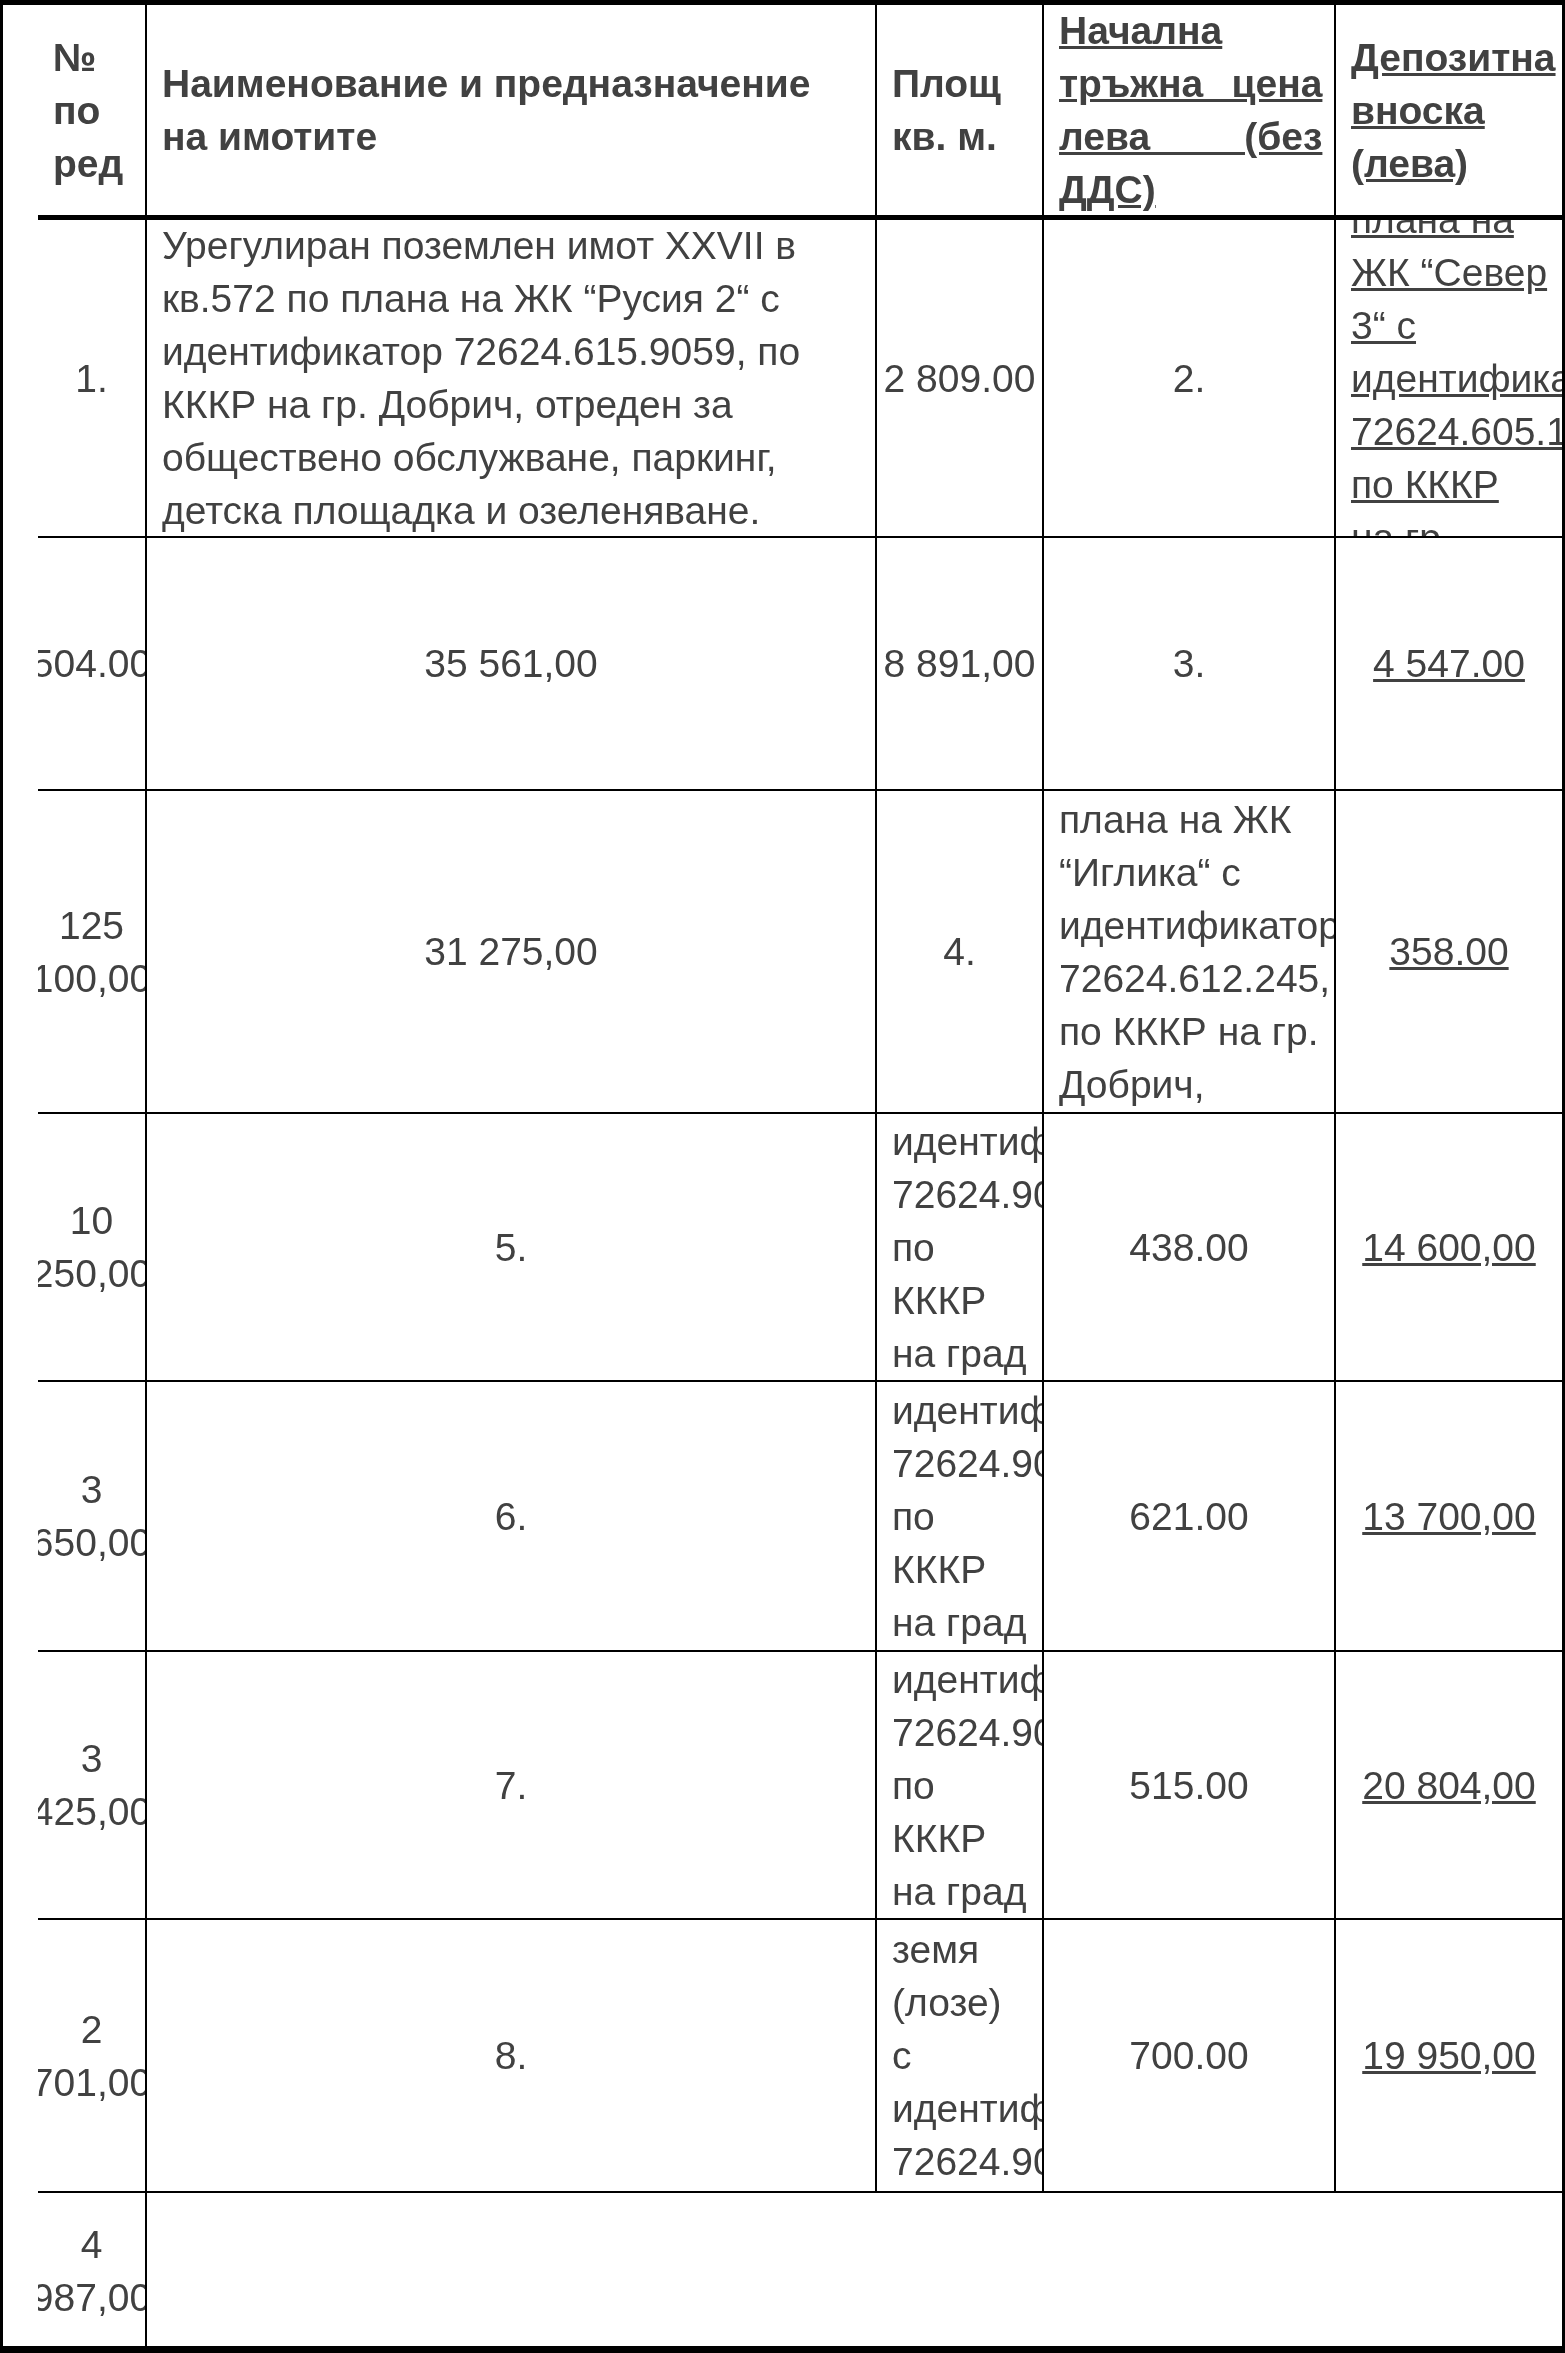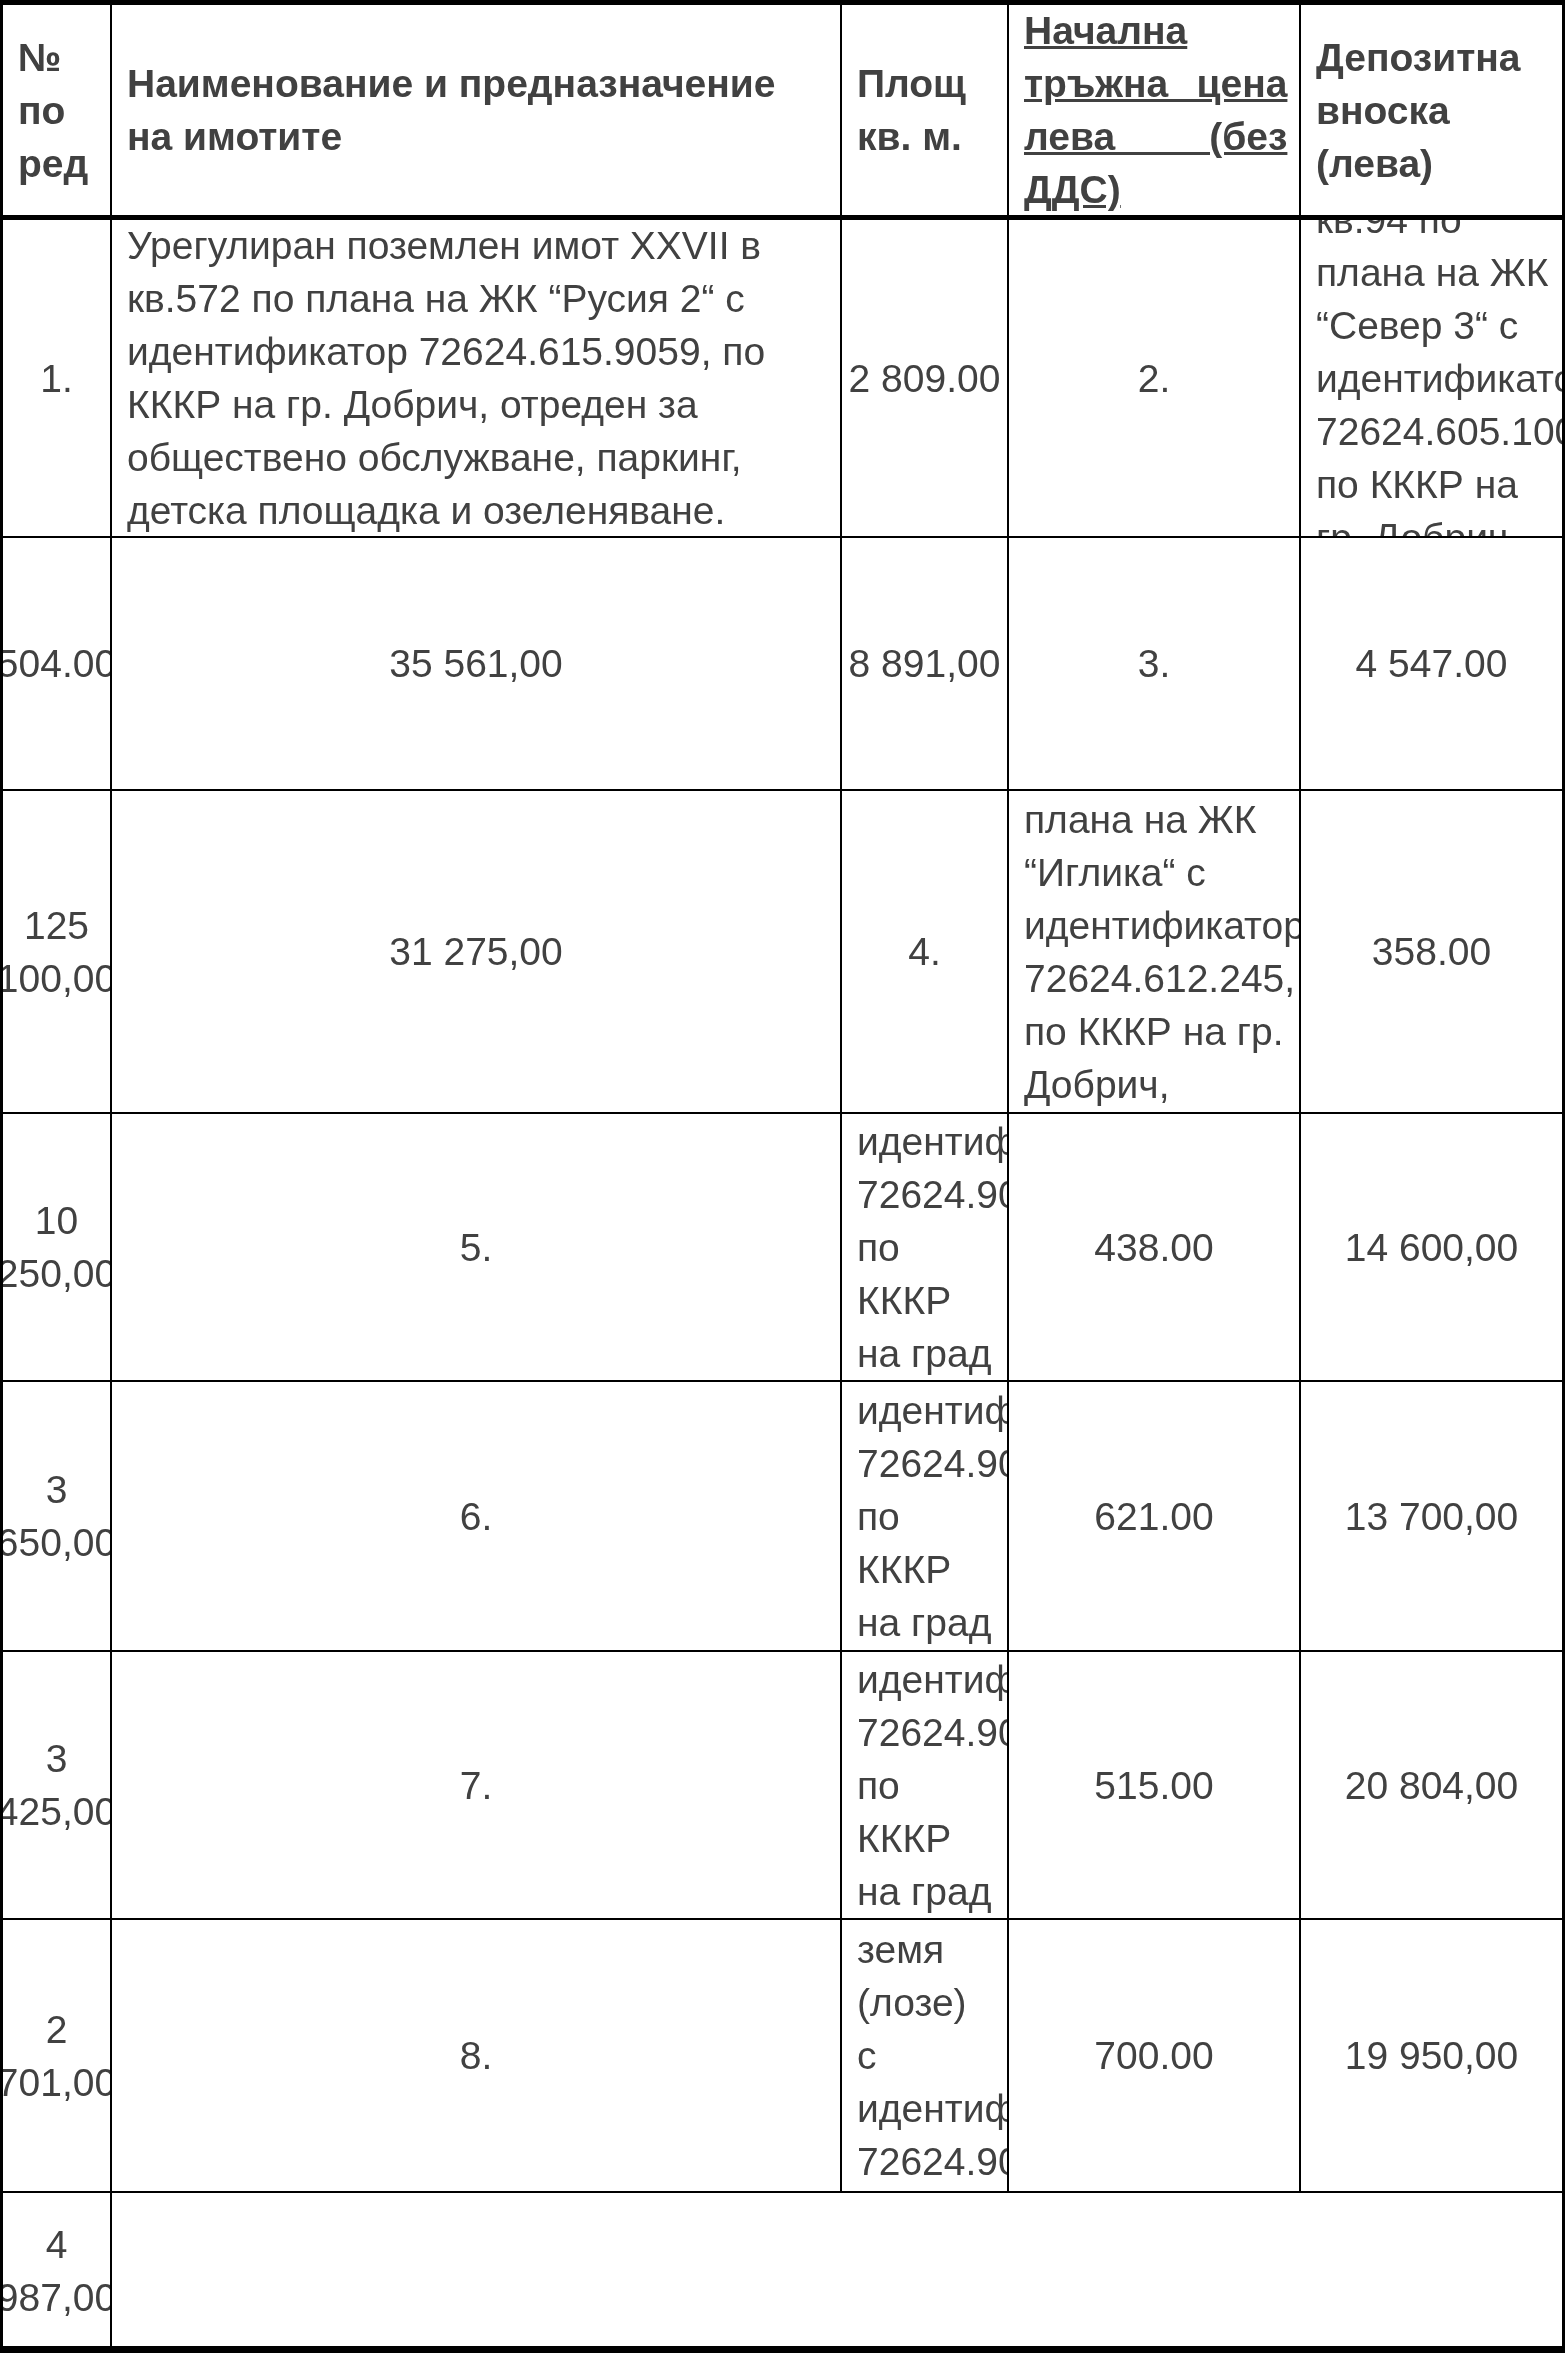--- a/index.html
+++ b/index.html
@@ -18,32 +18,33 @@
   }
   #grid {
     position: absolute;
     inset: 0;
     display: grid;
     grid-template-columns: 109px 730px 167px 292px 1fr;
     grid-template-rows: 215px 318px 253px 323px 268px 270px 268px 273px 1fr;
     border: 3.3px solid #000;
     border-top-width: 5px;
     box-sizing: border-box;
+    padding-left: 35px;
   }
   .cell {
     border-right: 2.5px solid #000;
     border-bottom: 2.5px solid #000;
     box-sizing: border-box;
     display: flex;
     align-items: center;
     overflow: hidden;
     font-size: 39px;
     line-height: 53px;
   }
-  .cell:nth-child(5n) { border-right: none; }
+  .cell:nth-child(5n) { border-right: none; text-decoration: underline; }
   .hdr {
     font-weight: bold;
     border-bottom-width: 5px;
   }
   .left   { justify-content: flex-start; padding: 5px 11.6px 5px 15px; text-align: left; }
   .center { justify-content: center; padding: 5px 6.6px; text-align: center; }
   .just span { display: block; width: 100%; text-align: justify; text-decoration: underline; }
   .name span { display: block; width: 100%; }
 </style>
 </head>

